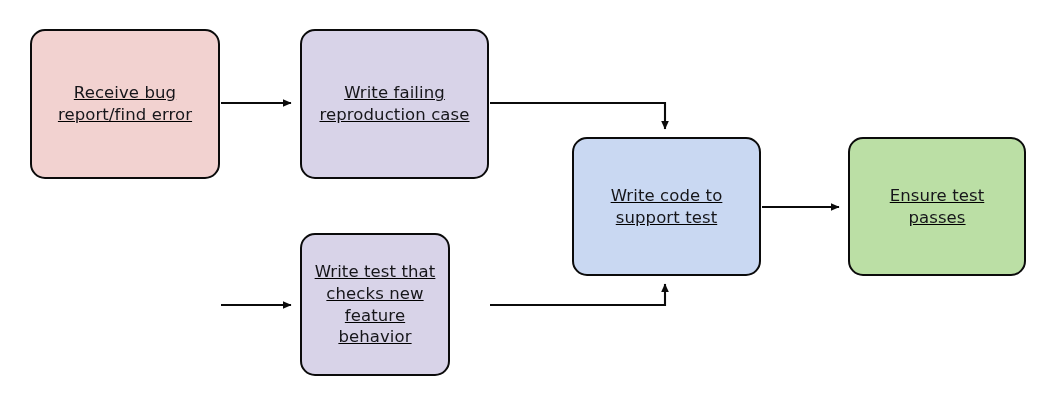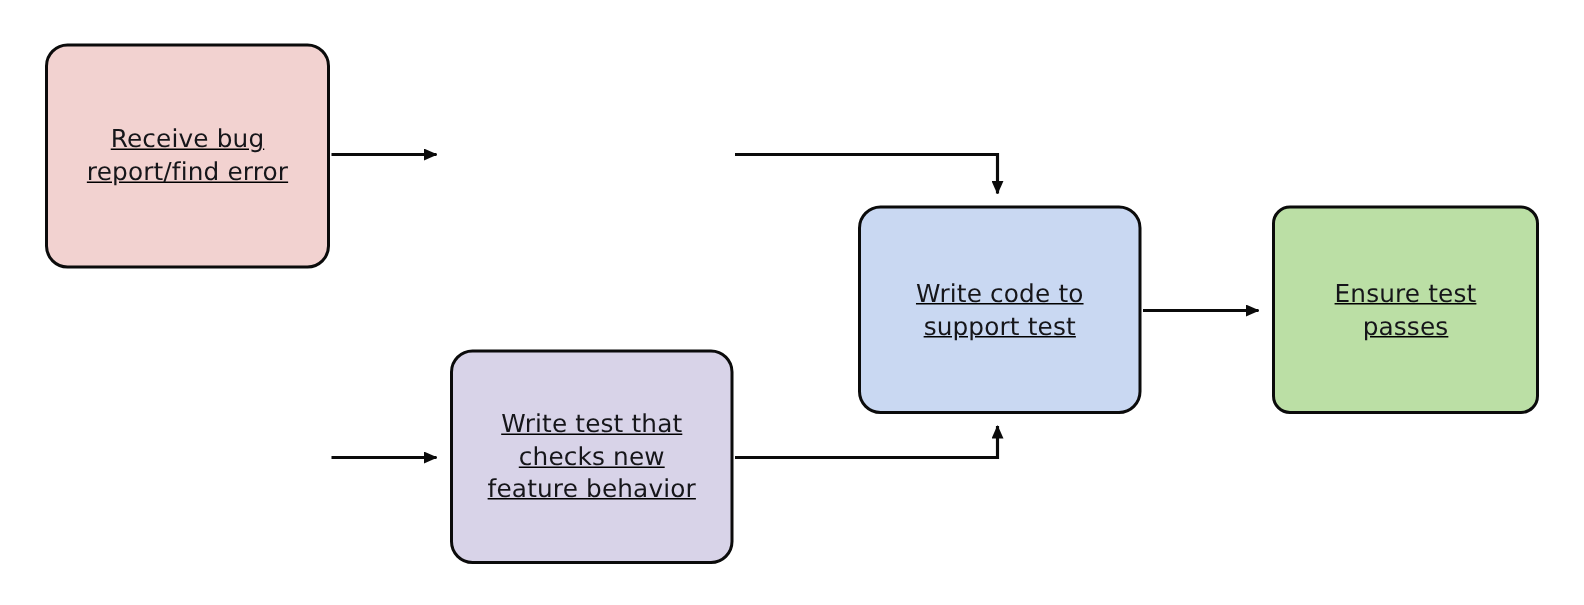--- a/index.html
+++ b/index.html
@@ -69,30 +69,34 @@
     <path class="edge-path" marker-end="url(#arrowhead)" d="M 221 305 L 291 305"></path>
     <path class="edge-path" marker-end="url(#arrowhead)" d="M 490 305 L 665 305 L 665 284"></path>
     <path class="edge-path" marker-end="url(#arrowhead)" d="M 762 207 L 839 207"></path>
   </svg>
 
   <div class="node" style="left: 30px; top: 29px; width: 190px; height: 150px; background: rgb(242, 210, 208); border-color: rgb(11, 11, 11);">
     <span class="node-label">Receive bug
 report/find error</span>
   </div>
 
+  <div class="node" style="left: 300px; top: 29px; width: 189px; height: 150px; background: rgb(216, 211, 232); border-color: rgb(11, 11, 11);">
+    <span class="node-label">Write failing
+reproduction case</span>
+  </div>
 
 
-  <div class="node" style="left: 300px; top: 233px; width: 189px; height: 143px; background: rgb(216, 211, 232); border-color: rgb(11, 11, 11); text-align: center;">
+  <div class="node" style="left: 300px; top: 233px; width: 150px; height: 143px; background: rgb(216, 211, 232); border-color: rgb(11, 11, 11); text-align: center;">
     <span class="node-label">Write test that
 checks new
 feature behavior</span>
   </div>
 
   <div class="node" style="left: 572px; top: 137px; width: 189px; height: 139px; background: rgb(201, 216, 242); border-color: rgb(11, 11, 11);">
     <span class="node-label">Write code to
 support test</span>
   </div>
 
-  <div class="node" style="left: 848px; top: 137px; width: 178px; height: 139px; background: rgb(187, 223, 165); border-color: rgb(11, 11, 11); border-radius: 12px;">
+  <div class="node" style="left: 848px; top: 137px; width: 178px; height: 139px; background: rgb(187, 223, 165); border-color: rgb(11, 11, 11);">
     <span class="node-label">Ensure test passes</span>
   </div>
 
 </div>
 
 </body></html>

